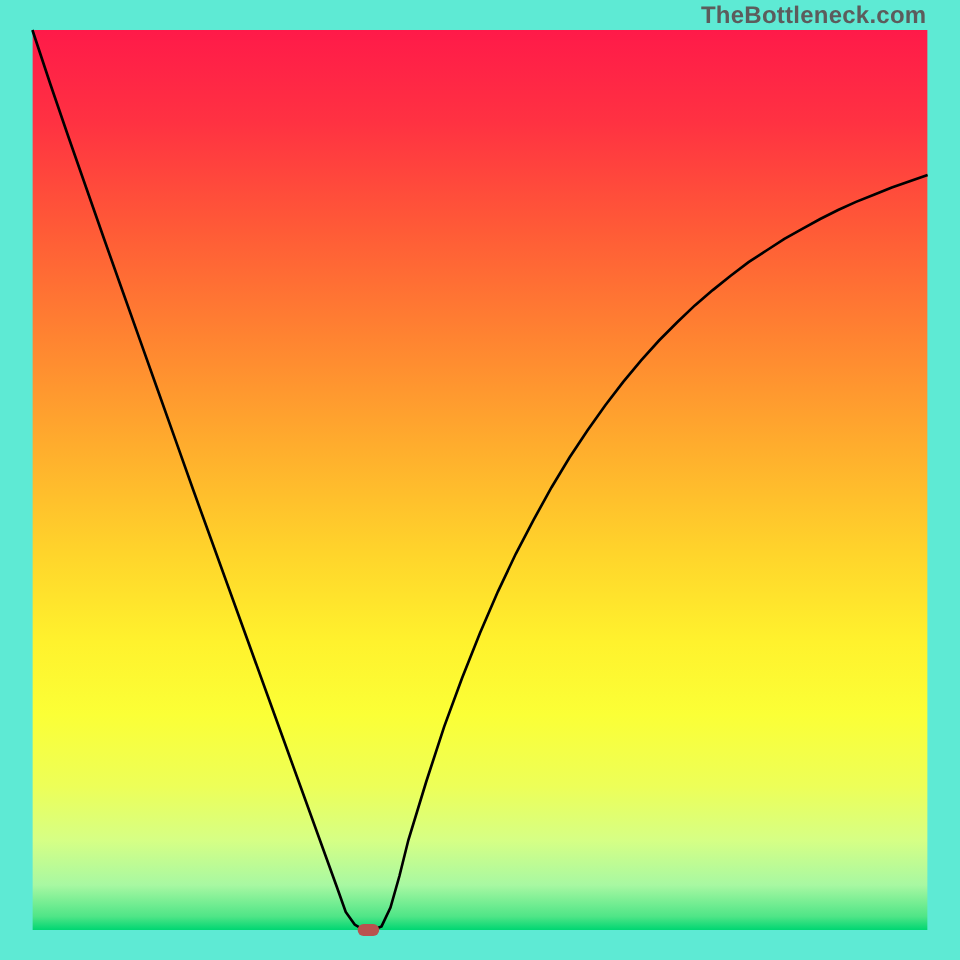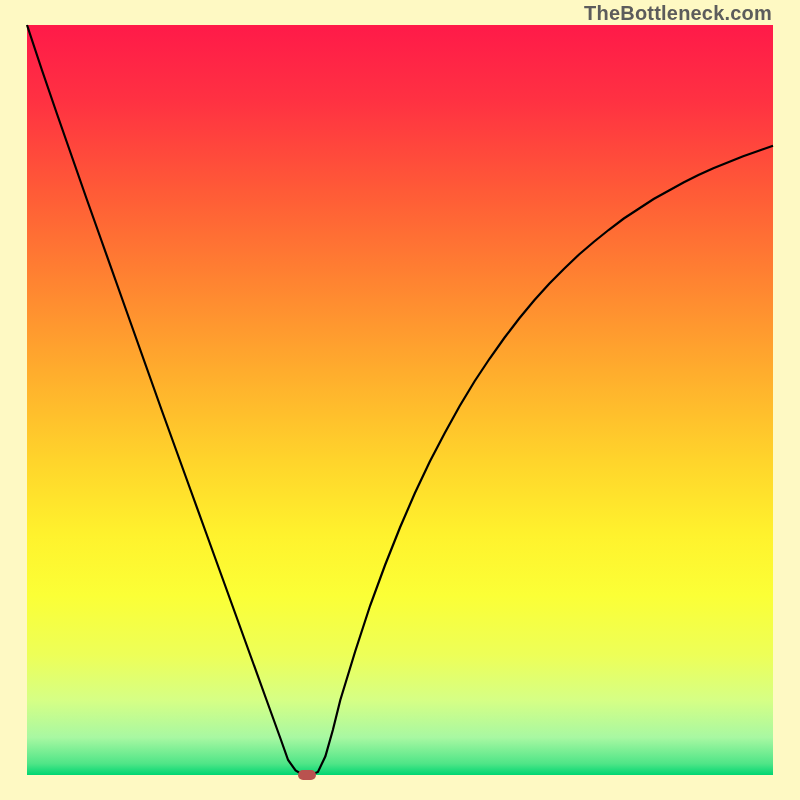--- a/index.html
+++ b/index.html
@@ -9,21 +9,21 @@
     height: 800px;
     background: #000000;
     overflow: hidden;
   }
   .frame {
     position: absolute;
     left: 0;
     top: 0;
     width: 800px;
     height: 800px;
-    background: #fef9c3;
+    background: #5eead4;
   }
   .plot-area {
     position: absolute;
     left: 27px;
     top: 25px;
     width: 746px;
     height: 750px;
   }
   .gradient {
     position: absolute;

